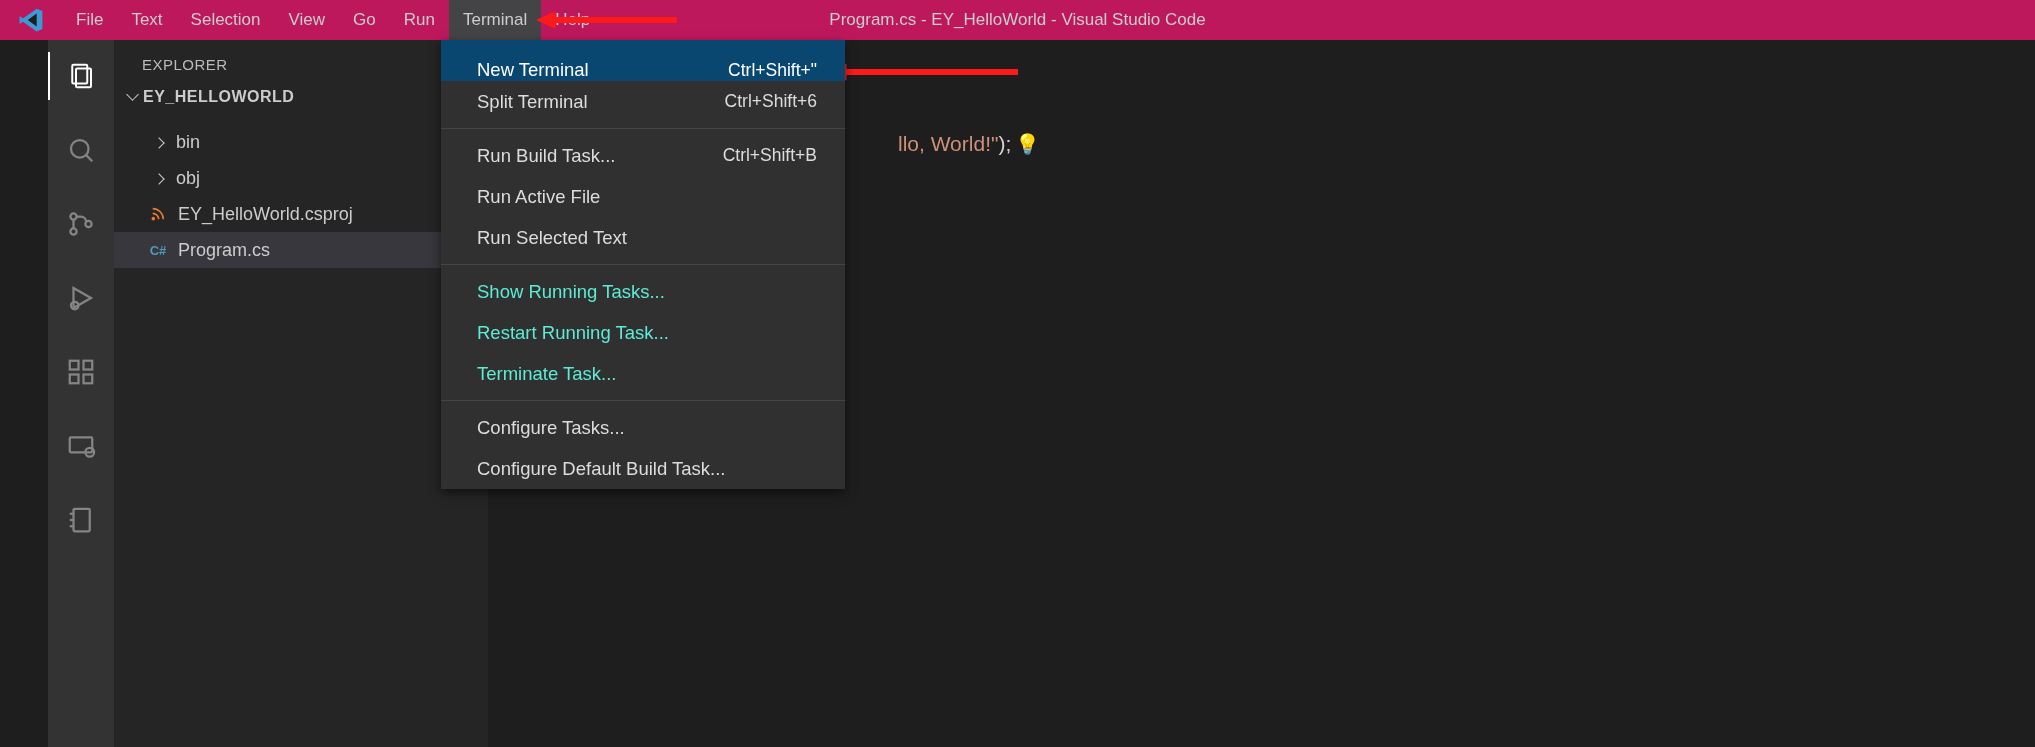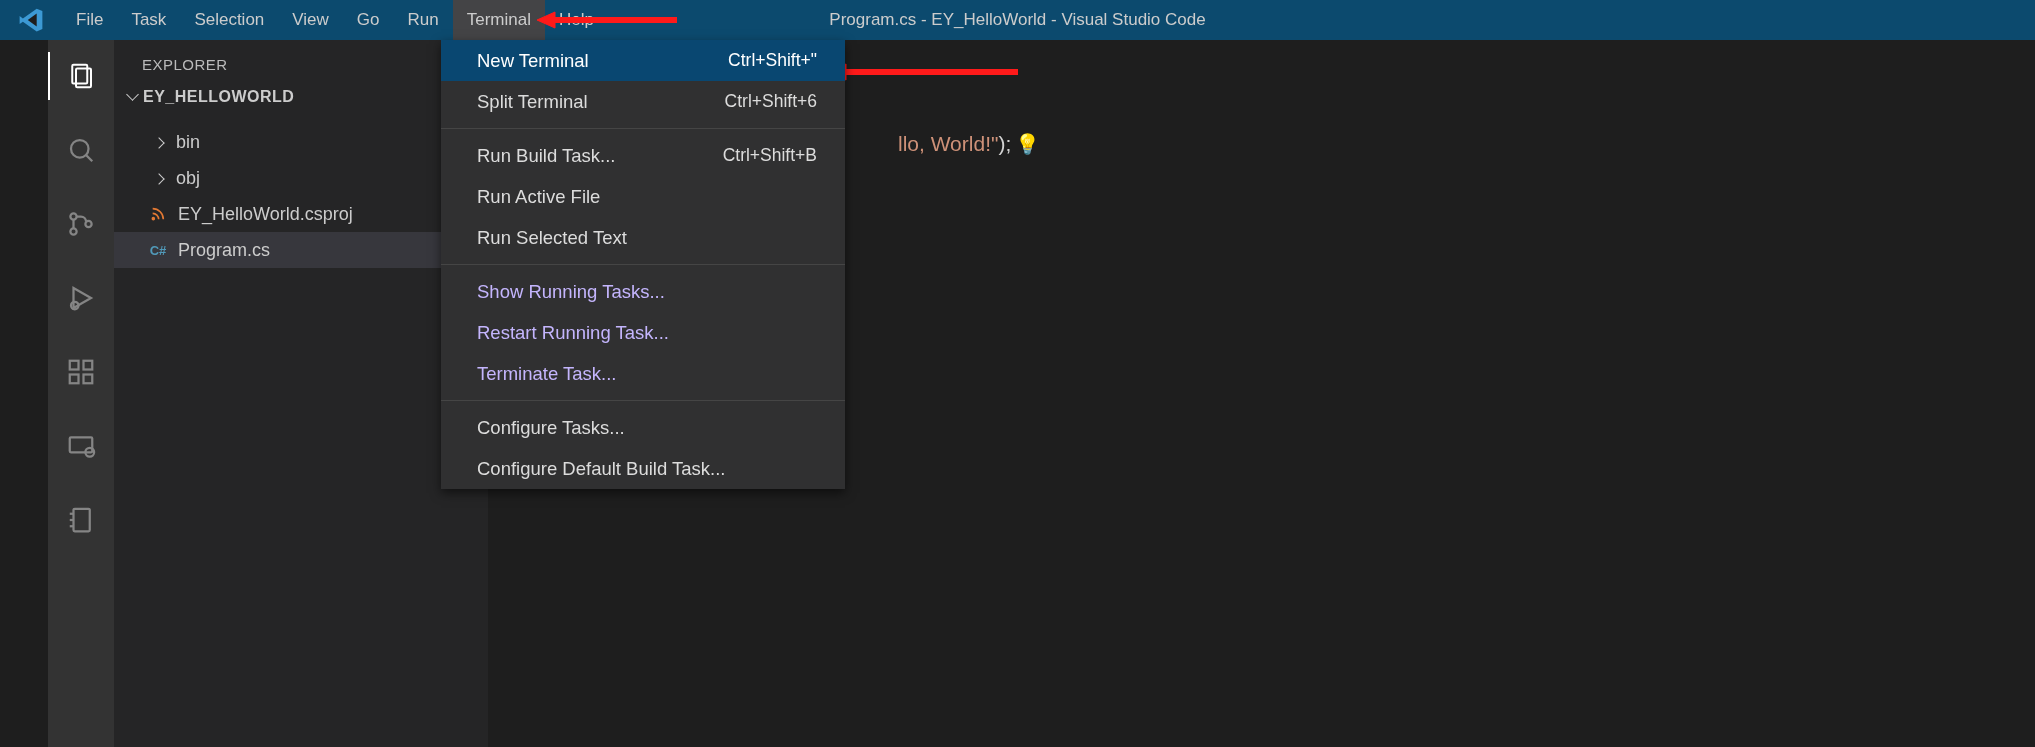--- a/index.html
+++ b/index.html
@@ -1,19 +1,19 @@
 <!DOCTYPE html>
 <html><head>
 <meta charset="utf-8">
 <style>
   * { margin:0; padding:0; box-sizing:border-box; font-family:"Segoe UI",Arial,sans-serif; }
   body { background:#1e1e1e; width:2035px; height:747px; overflow:hidden; position:relative; color:#cccccc; }
 
   
-  .titlebar { height:40px; background:#0c4a6e; display:flex; align-items:center; font-size:17px; position:relative; }
+  .titlebar { height:40px; background:#be185d; display:flex; align-items:center; font-size:17px; position:relative; }
   .titlebar .logo { width:62px; display:flex; align-items:center; justify-content:center; }
   .titlebar .menu-items { display:flex; align-items:center; height:100%; }
   .titlebar .menu-items .mi { padding:0 14px; height:100%; display:flex; align-items:center; color:#cccccc; cursor:default; }
   .titlebar .menu-items .mi.active { background:#444446; }
   .titlebar .wtitle { position:absolute; left:50%; transform:translateX(-50%); color:#cccccc; font-size:17px; pointer-events:none; }
 
   
   .body { display:flex; height:calc(100% - 40px);margin-left:48px; }
 
   
@@ -38,22 +38,22 @@
   
   .editor { flex:1; background:#1e1e1e; position:relative; }
   .code { position:absolute; left:410px; top:92px; font-family:Consolas,"Courier New",monospace; font-size:21px; white-space:pre; }
   .code .str { color:#ce9178; }
   .code .pn  { color:#d4d4d4; }
   .bulb { display:inline-block; margin-left:4px; color:#ffcc00; font-size:20px; }
 
   
   .dropdown { position:absolute; left:441px; top:40px; width:404px; background:#303031; box-shadow:0 4px 10px rgba(0,0,0,0.55); font-size:18.5px; z-index:10; }
   .dropdown .dm-item { display:flex; align-items:center; justify-content:space-between; height:41px; padding:0 28px 0 36px; color:#dcdcdc; }
-  .dropdown .dm-item.highlight { background:#094771; color:#ffffff; }
-  .dropdown .dm-item.disabled { color:#c4b5fd;text-align:center; }
+  .dropdown .dm-item.highlight { background:#094771; color:#ffffff;align-items:flex-end; }
+  .dropdown .dm-item.disabled { color:#5eead4;text-align:center; }
   .dropdown .dm-sep { height:1px; background:#454545; margin:6px 0; }
   .dropdown .dm-item .sc { color:inherit; font-size:17.5px; }
 
   
   .arrow { position:absolute; pointer-events:none; }
   .arrow svg line, .arrow svg polygon { stroke:#ff1a1a; fill:#ff1a1a; }
 
   
   .chev-down::before { content:""; display:inline-block; width:8px; height:8px; border-right:1.7px solid #cccccc; border-bottom:1.7px solid #cccccc; transform:rotate(45deg); margin-bottom:3px; }
   .chev-right::before { content:""; display:inline-block; width:7px; height:7px; border-right:1.7px solid #cccccc; border-bottom:1.7px solid #cccccc; transform:rotate(-45deg); margin-bottom:1px; }
@@ -63,21 +63,21 @@
 
 <div class="titlebar">
   <div class="logo">
     <svg width="26" height="26" viewBox="0 0 32 32">
         <path d="M23 2 L30 5 V27 L23 30 L6 18 L2 21 V11 L6 14 L23 2 Z" fill="#3c99d4"></path>
         <path d="M23 8 L12 16 L23 24 Z" fill="#1e1e1e"></path>
       </svg>
   </div>
   <div class="menu-items" id="menu-items">
       <div class="mi">File</div>
-      <div class="mi">Task</div>
+      <div class="mi">Text</div>
       <div class="mi">Selection</div>
       <div class="mi">View</div>
       <div class="mi">Go</div>
       <div class="mi">Run</div>
       <div class="mi active">Terminal</div>
       <div class="mi">Help</div>
     </div>
   <div class="wtitle">Program.cs - EY_HelloWorld - Visual Studio Code</div>
 </div>
 

